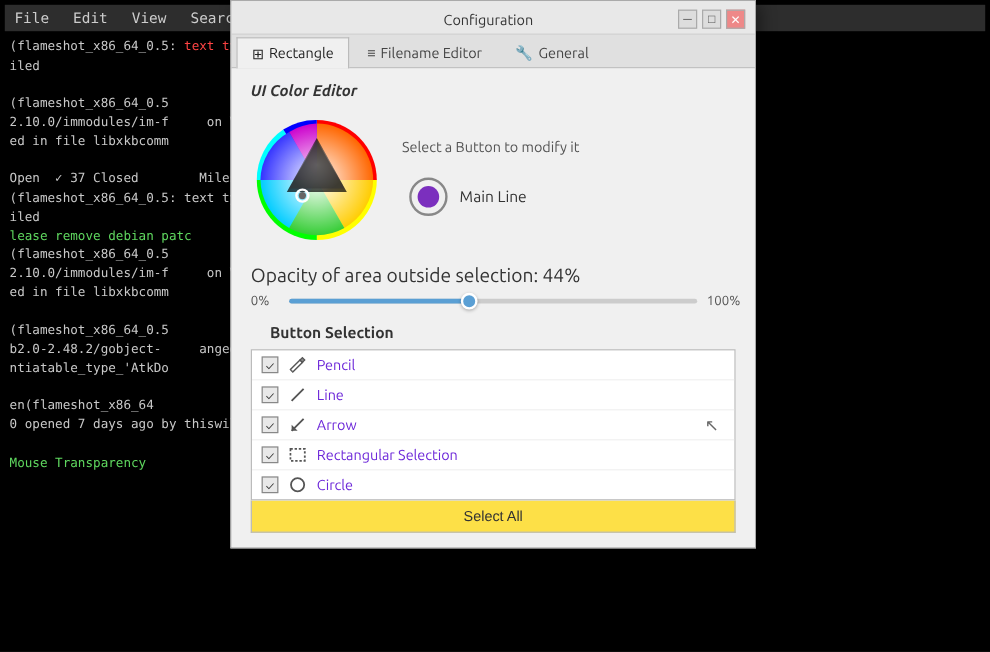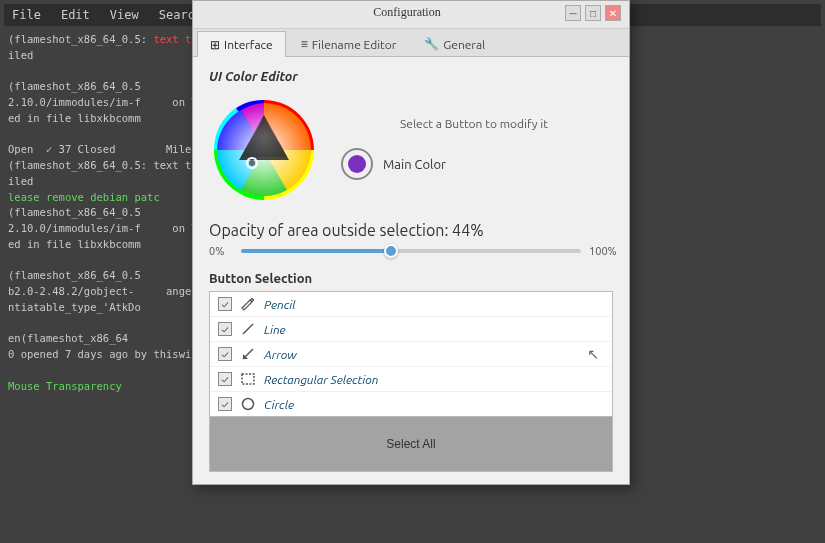--- a/index.html
+++ b/index.html
@@ -12,21 +12,21 @@
       overflow: hidden;
       position: relative;
     }
 
     
     .terminal-bg {
       position: absolute;
       top: 0; left: 0;
       width: 825px;
       height: 543px;
-      background: #404040;
+      background: #000000;
       color: #d4d4d4;
       font-family: monospace;
       font-size: 11px;
       padding: 4px;
       overflow: hidden;
     }
 
     .terminal-top-bar {
       display: flex;
       gap: 20px;
@@ -54,27 +54,26 @@
       left: 192px;
       width: 438px;
       background: #f0f0f0;
       border: 1px solid #aaa;
       box-shadow: 4px 4px 12px rgba(0,0,0,0.4);
       pointer-events: all;
     }
 
     .dialog-titlebar {
       display: flex;
-      align-items: flex-start;
+      align-items: flex-end;
       justify-content: space-between;
       background: #e8e8e8;
       border-bottom: 1px solid #ccc;
       padding: 4px 8px;
       height: 28px;
-      font-family: Liberation Serif, serif;
     }
 
     .dialog-title {
       font-size: 12px;
       color: #333;
       flex: 1;
       text-align: center;
     }
 
     .dialog-controls {
@@ -147,21 +146,20 @@
       margin-bottom: 12px;
       font-style: italic;
     }
 
     
     .color-editor {
       display: flex;
       align-items: center;
       gap: 16px;
       margin-bottom: 16px;
-      text-align: center;
     }
 
     .color-wheel-container {
       position: relative;
       width: 110px;
       height: 110px;
       flex-shrink: 0;
     }
 
     .color-wheel-svg {
@@ -269,20 +267,21 @@
     
     .button-selection {
       margin-top: 4px;
     }
 
     .button-selection-title {
       font-size: 13px;
       font-weight: bold;
       color: #333;
       margin-bottom: 6px;
+      margin-left: 16px;
     }
 
     .selection-list {
       border: 1px solid #bbb;
       background: #fff;
       max-height: 165px;
       overflow-y: auto;
     }
 
     .selection-item {
@@ -319,28 +318,27 @@
       width: 16px;
       height: 16px;
       flex-shrink: 0;
       display: flex;
       align-items: center;
       justify-content: center;
     }
 
     .item-label {
       font-size: 12px;
-      color: #0c4a6e;
-      font-style: italic;
+      color: #6d28d9;
     }
 
     .select-all-btn {
       width: 100%;
-      padding: 20px;
-      background: #a3a3a3;
+      padding: 6px;
+      background: #fde047;
       border: 1px solid #bbb;
       border-top: none;
       cursor: pointer;
       font-size: 12px;
       color: #333;
       text-align: center;
     }
 
     .list-wrapper {
       position: relative;
@@ -401,21 +399,21 @@
     <div class="dialog-controls">
       <div class="dialog-btn">─</div>
       <div class="dialog-btn">□</div>
       <div class="dialog-btn close">✕</div>
     </div>
   </div>
 
   <div class="tabs">
     <div class="tab active">
       <span class="tab-icon">⊞</span>
-      <span>Interface</span>
+      <span>Rectangle</span>
     </div>
     <div class="tab">
       <span class="tab-icon">≡</span>
       <span>Filename Editor</span>
     </div>
     <div class="tab">
       <span class="tab-icon">🔧</span>
       <span>General</span>
     </div>
   </div>
@@ -476,21 +474,21 @@
         </svg>
       </div>
 
       <div class="color-right">
         <div class="select-hint">Select a Button to modify it</div>
 
         <div class="color-option">
           <div class="color-circle">
             <div class="color-circle-inner"></div>
           </div>
-          <span class="color-label">Main Color</span>
+          <span class="color-label">Main Line</span>
         </div>
 
       </div>
     </div>
 
     <div class="opacity-section">
       <div class="opacity-label">Opacity of area outside selection: 44%</div>
       <div class="slider-row">
         <span class="slider-label">0%</span>
         <div class="slider-track">

